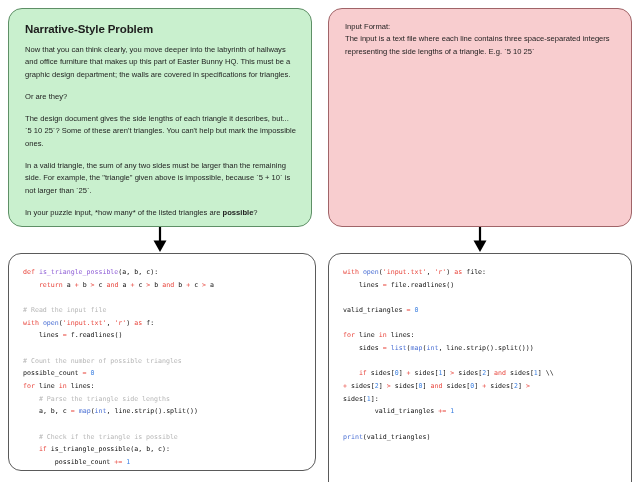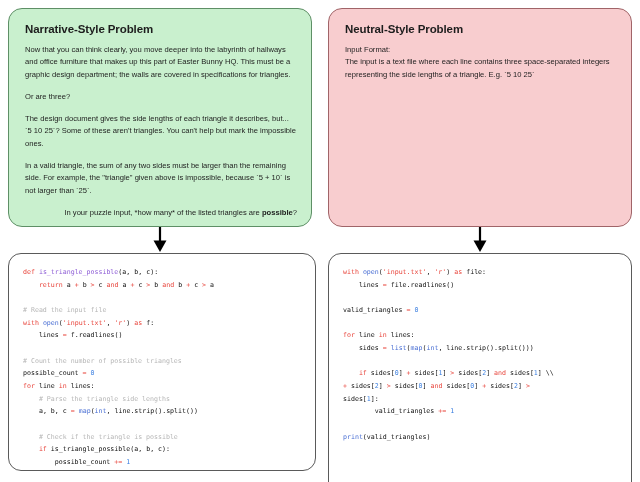--- a/index.html
+++ b/index.html
@@ -58,21 +58,20 @@
     color: #1d1d1d;
   }
   .panel-body p {
     margin: 0 0 10px 0;
   }
   .panel-body p:last-child {
     margin-bottom: 0;
   }
   .panel-body .tight {
     margin-bottom: 0;
-    text-align: right;
   }
   .panel-body b {
     font-weight: bold;
   }
 
   
   .arrow {
     position: absolute;
     width: 24px;
     height: 26px;
@@ -121,29 +120,28 @@
 </style>
 </head>
 <body>
 
 <div class="canvas">
 
   <div class="panel panel-narrative">
     <div class="panel-title">Narrative-Style Problem</div>
     <div class="panel-body">
       <p>Now that you can think clearly, you move deeper into the labyrinth of hallways and office furniture that makes up this part of Easter Bunny HQ. This must be a graphic design department; the walls are covered in specifications for triangles.</p>
-      <p>Or are three?</p>
+      <p>Or are they?</p>
       <p>The design document gives the side lengths of each triangle it describes, but... `5 10 25`? Some of these aren't triangles. You can't help but mark the impossible ones.</p>
       <p>In a valid triangle, the sum of any two sides must be larger than the remaining side. For example, the "triangle" given above is impossible, because `5 + 10` is not larger than `25`.</p>
       <p class="tight"><span>In your puzzle input, *how many* of the listed triangles are </span><b>possible</b><span>?</span></p>
     </div>
   </div>
 
   <div class="panel panel-neutral">
-    <div class="panel-title">Neutral-Style Problem</div>
     <div class="panel-body">
       <p style="white-space:pre-line">Input Format:
 The input is a text file where each line contains three space-separated integers representing the side lengths of a triangle. E.g. `5 10 25`</p>
     </div>
   </div>
 
   <div class="arrow arrow-left">
     <svg width="24" height="26" viewBox="0 0 24 26" aria-hidden="true">
       <line x1="12" y1="0" x2="12" y2="15" stroke="#000000" stroke-width="2.2"></line>
       <polygon points="5.5,13.5 18.5,13.5 12,25" fill="#000000"></polygon>

